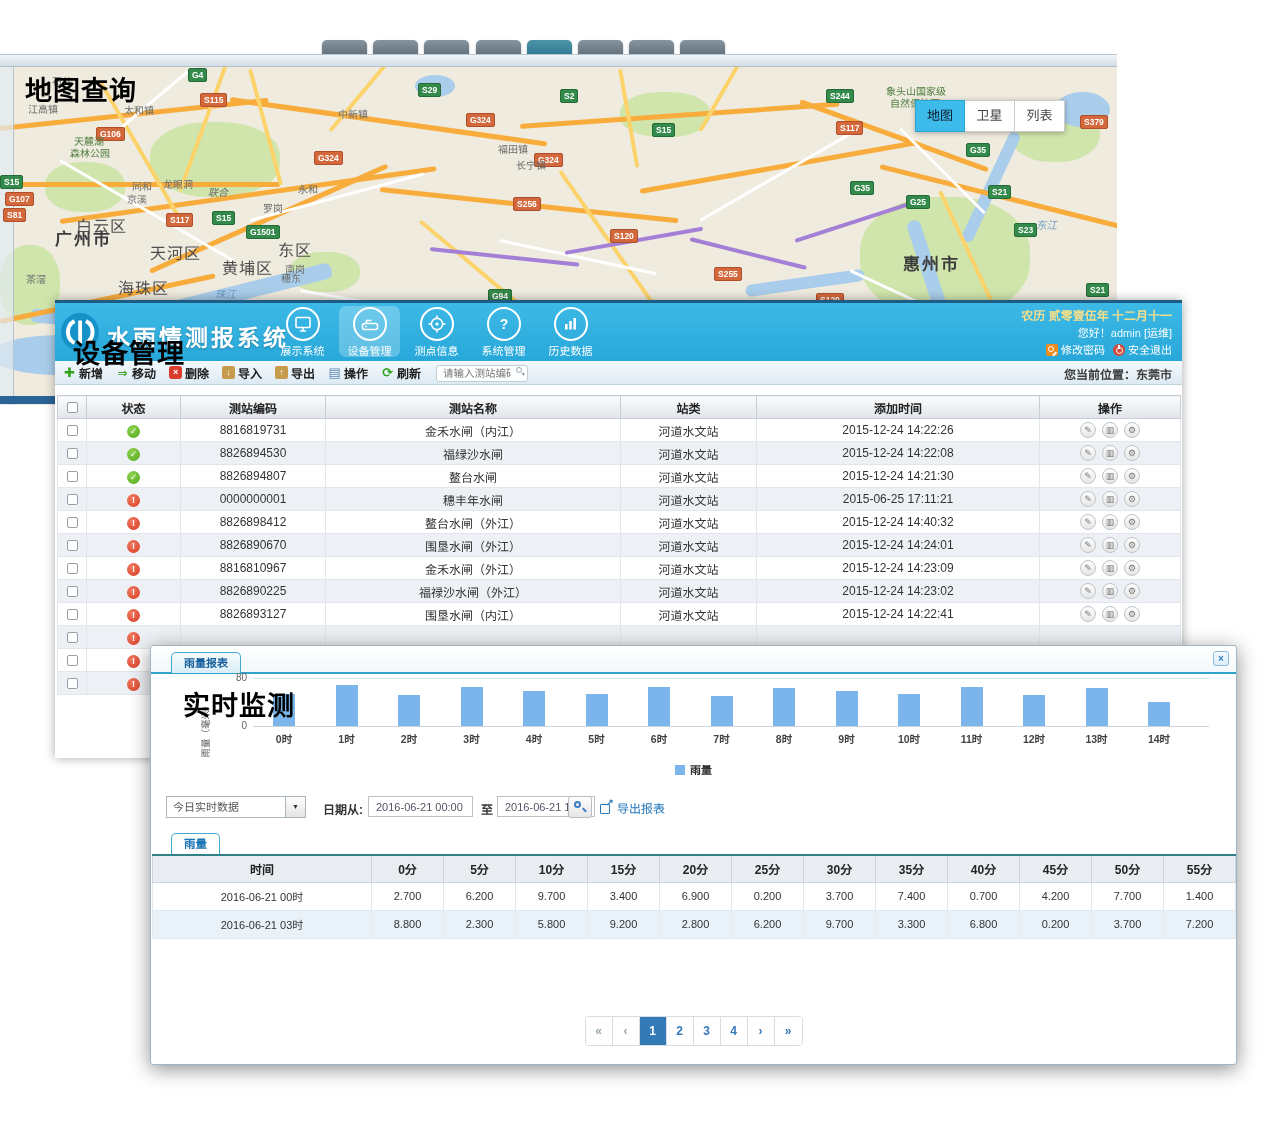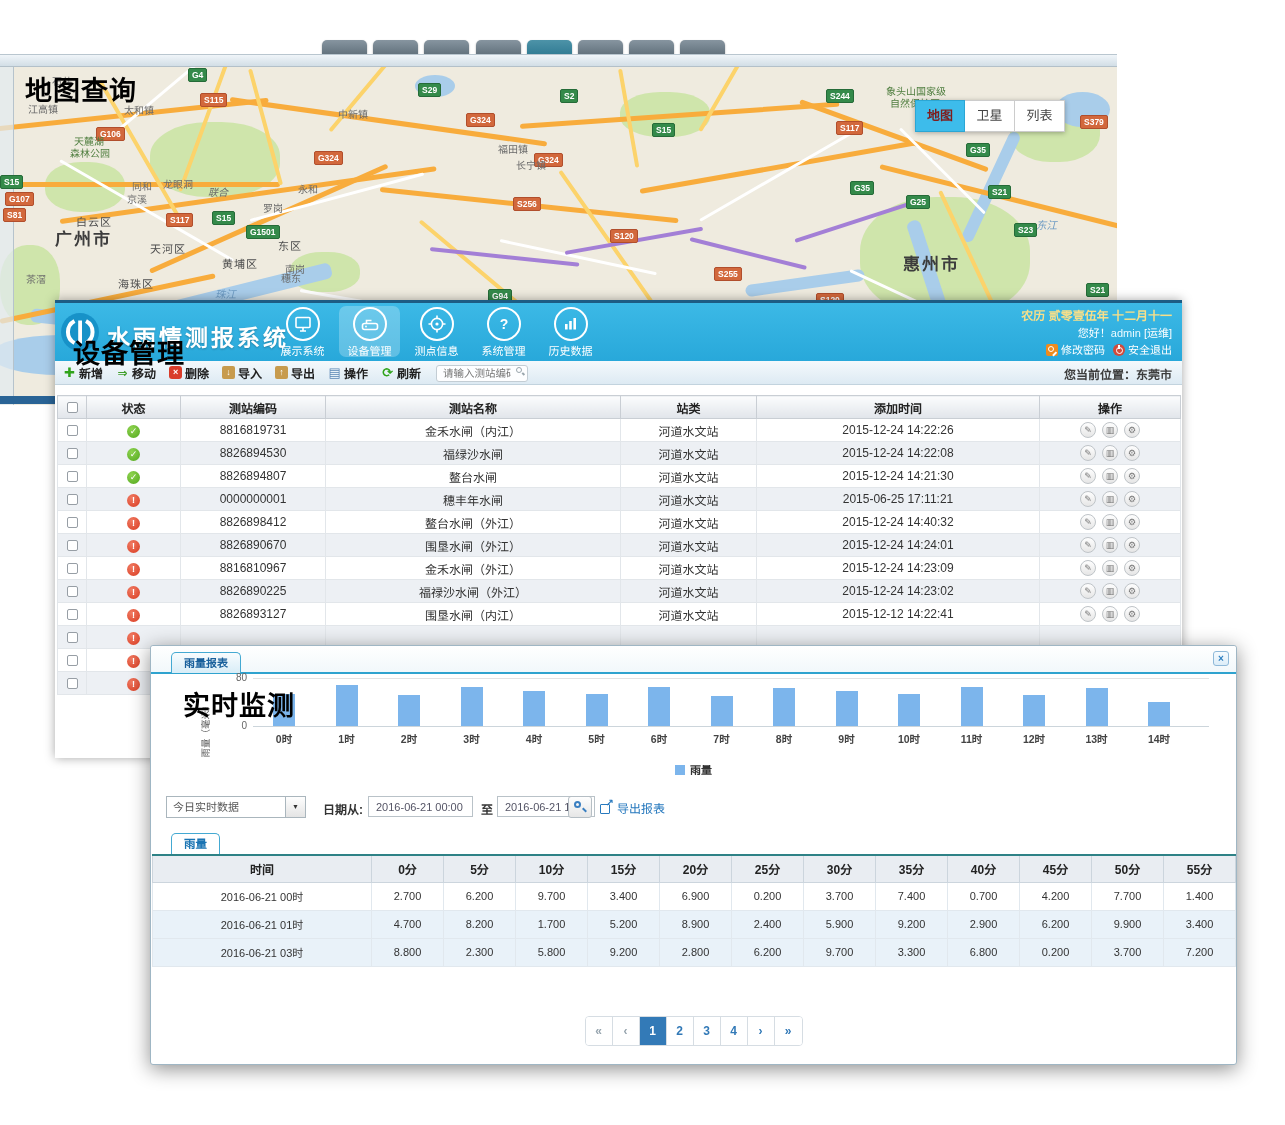--- a/index.html
+++ b/index.html
@@ -20,30 +20,30 @@
   .road{position:absolute;transform-origin:0 50%;border-radius:3px;}
   .r0{height:5px;background:#f8ac3c;}
   .r1{height:4px;background:#fcd36b;}
   .r2{height:3px;background:#ffffff;}
   .r3{height:4px;background:#a37fd6;}
   .shield{position:absolute;font-size:8.5px;font-weight:bold;color:#fff;padding:1px 3px;border-radius:2px;line-height:1.2;}
   .shield.g{background:#348a4a;border:1px solid #256b38;}
   .shield.o{background:#d2683c;border:1px solid #b14e2c;}
   .mlabel{position:absolute;color:#5a5a5a;}
   .k-city{font-size:17px;font-weight:bold;color:#3d3d3d;letter-spacing:2px;}
-  .k-district{font-size:11px;color:#4e4e4e;letter-spacing:1px;}
+  .k-district{font-size:16px;color:#4e4e4e;letter-spacing:1px;}
   .k-town{font-size:10px;color:#6b6b6b;}
   .k-park{font-size:10px;color:#4e7d3e;}
   .k-water{font-size:10.5px;color:#6f9cc4;font-style:italic;}
   #left-strip{position:absolute;left:0;top:0;width:14px;height:338px;background:rgba(226,234,240,.72);border-right:1px solid #b6c3cc;}
   #map-buttons{position:absolute;left:915px;top:33px;display:flex;box-shadow:0 1px 5px rgba(0,0,0,.3);}
   .map-btn{width:50px;height:32px;line-height:30px;text-align:center;font-size:13px;background:#fff;color:#444;
            border:1px solid #ccc;border-left:none;cursor:pointer;}
   .map-btn:first-child{border-left:1px solid #ccc;}
-  .map-btn.active{background:#3dbceb;color:#7f1d1d;font-weight:bold;border-color:#2ba6d4;}
+  .map-btn.active{background:#3dbceb;color:#0f172a;font-weight:normal;border-color:#2ba6d4;}
   #map-bottom-edge{position:absolute;left:0;top:396px;width:57px;height:8px;background:#2a6496;}
 
   
   #win2{position:absolute;left:55px;top:300px;width:1127px;height:458px;background:#fff;box-shadow:0 0 10px rgba(0,0,0,.35);}
   #win2-topline{position:absolute;left:0;top:0;width:100%;height:3px;background:#1d5c84;}
   #win2-header{position:absolute;left:0;top:3px;width:100%;height:58px;background:linear-gradient(#3cb9e6,#28a8da);}
   #logo{position:absolute;left:5px;top:9px;width:40px;height:40px;}
   #app-title{position:absolute;left:52px;top:16px;font-size:23px;font-weight:bold;color:#fff;letter-spacing:3px;
              text-shadow:0 1px 2px rgba(0,0,0,.25);}
   #nav{position:absolute;left:214px;top:0;height:58px;display:flex;}
@@ -494,21 +494,21 @@
             <td><span class="op">✎</span><span class="op">▥</span><span class="op">⚙</span></td>
           </tr>
           <tr>
             <td>
               <div class="chk"></div>
             </td>
             <td><span class="st err">!</span></td>
             <td>8826893127</td>
             <td>围垦水闸（内江）</td>
             <td>河道水文站</td>
-            <td>2015-12-12 14:22:41</td>
+            <td>2015-12-24 14:22:41</td>
             <td><span class="op">✎</span><span class="op">▥</span><span class="op">⚙</span></td>
           </tr>
           <tr class="alt">
             <td>
               <div class="chk"></div>
             </td>
             <td><span class="st err">!</span></td>
             <td></td>
             <td></td>
             <td></td>
@@ -647,35 +647,20 @@
             <td>6.900</td>
             <td>0.200</td>
             <td>3.700</td>
             <td>7.400</td>
             <td>0.700</td>
             <td>4.200</td>
             <td>7.700</td>
             <td>1.400</td>
           </tr>
           <tr class="alt">
-            <td>2016-06-21 01时</td>
-            <td>4.700</td>
-            <td>8.200</td>
-            <td>1.700</td>
-            <td>5.200</td>
-            <td>8.900</td>
-            <td>2.400</td>
-            <td>5.900</td>
-            <td>9.200</td>
-            <td>2.900</td>
-            <td>6.200</td>
-            <td>9.900</td>
-            <td>3.400</td>
-          </tr>
-          <tr class="alt">
             <td>2016-06-21 03时</td>
             <td>8.800</td>
             <td>2.300</td>
             <td>5.800</td>
             <td>9.200</td>
             <td>2.800</td>
             <td>6.200</td>
             <td>9.700</td>
             <td>3.300</td>
             <td>6.800</td>

